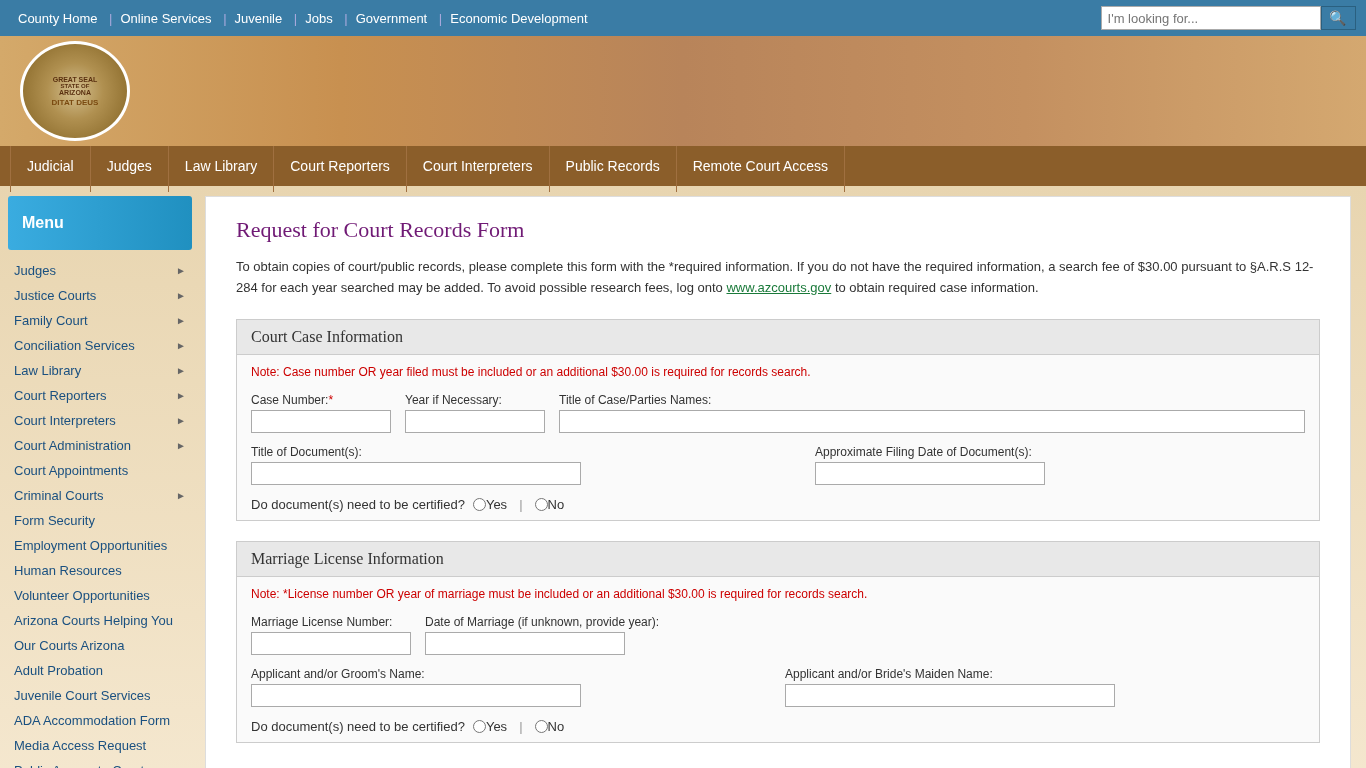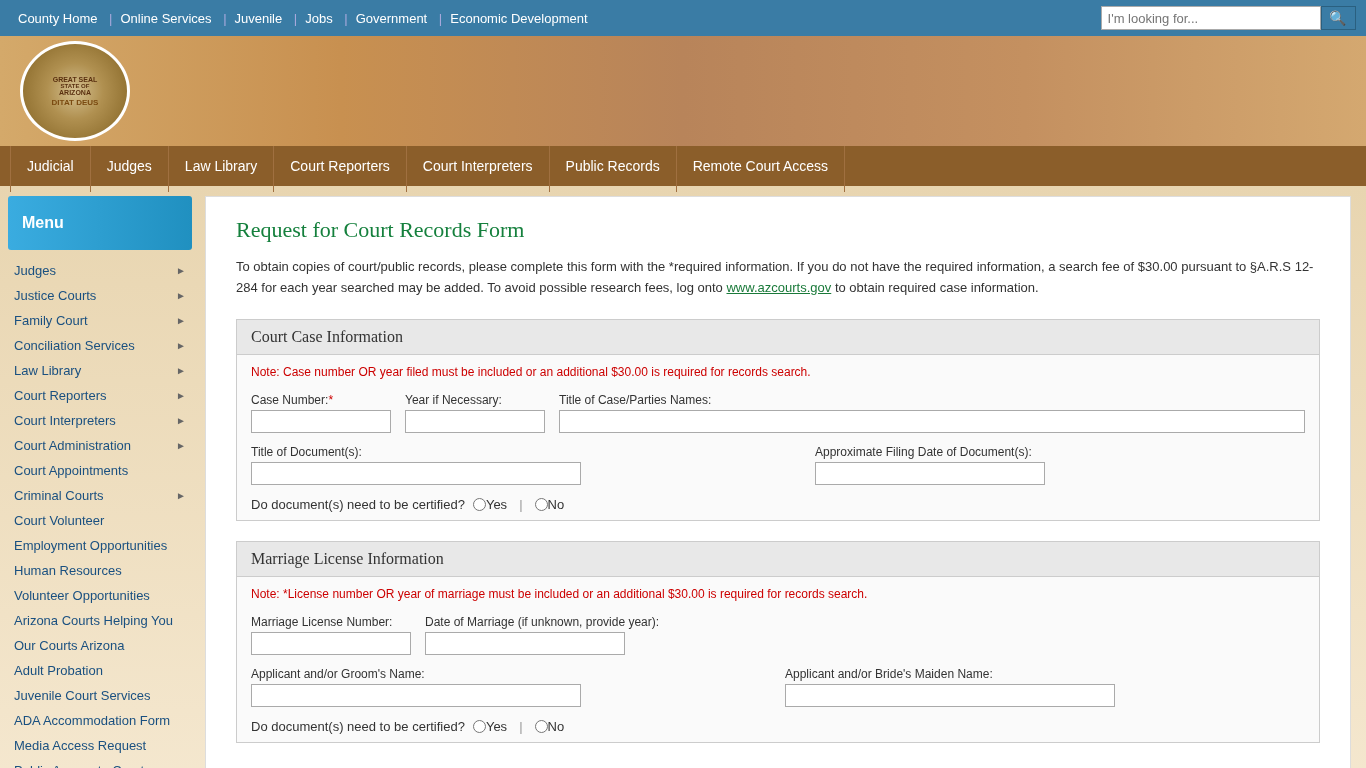--- a/index.html
+++ b/index.html
@@ -127,21 +127,21 @@
     
     #main-content {
       flex: 1;
       padding: 20px 30px;
       background: #fff;
       margin: 10px 15px 10px 5px;
       border: 1px solid #ddd;
     }
     h1.page-title {
       font-size: 22px;
-      color: #15803d;
+      color: #701a75;
       font-weight: normal;
       margin-bottom: 14px;
       font-family: Georgia, serif;
     }
     .intro-text {
       font-size: 13px;
       color: #333;
       line-height: 1.6;
       margin-bottom: 20px;
     }
@@ -287,21 +287,21 @@
       <span class="sidebar-arrow">►</span>
     </a>
     <a class="sidebar-item">
       <span>Court Appointments</span>
     </a>
     <a class="sidebar-item">
       <span>Criminal Courts</span>
       <span class="sidebar-arrow">►</span>
     </a>
     <a class="sidebar-item">
-      <span>Court Volunteer</span>
+      <span>Form Security</span>
     </a>
     <a class="sidebar-item">
       <span>Employment Opportunities</span>
     </a>
     <a class="sidebar-item">
       <span>Human Resources</span>
     </a>
     <a class="sidebar-item">
       <span>Volunteer Opportunities</span>
     </a>

